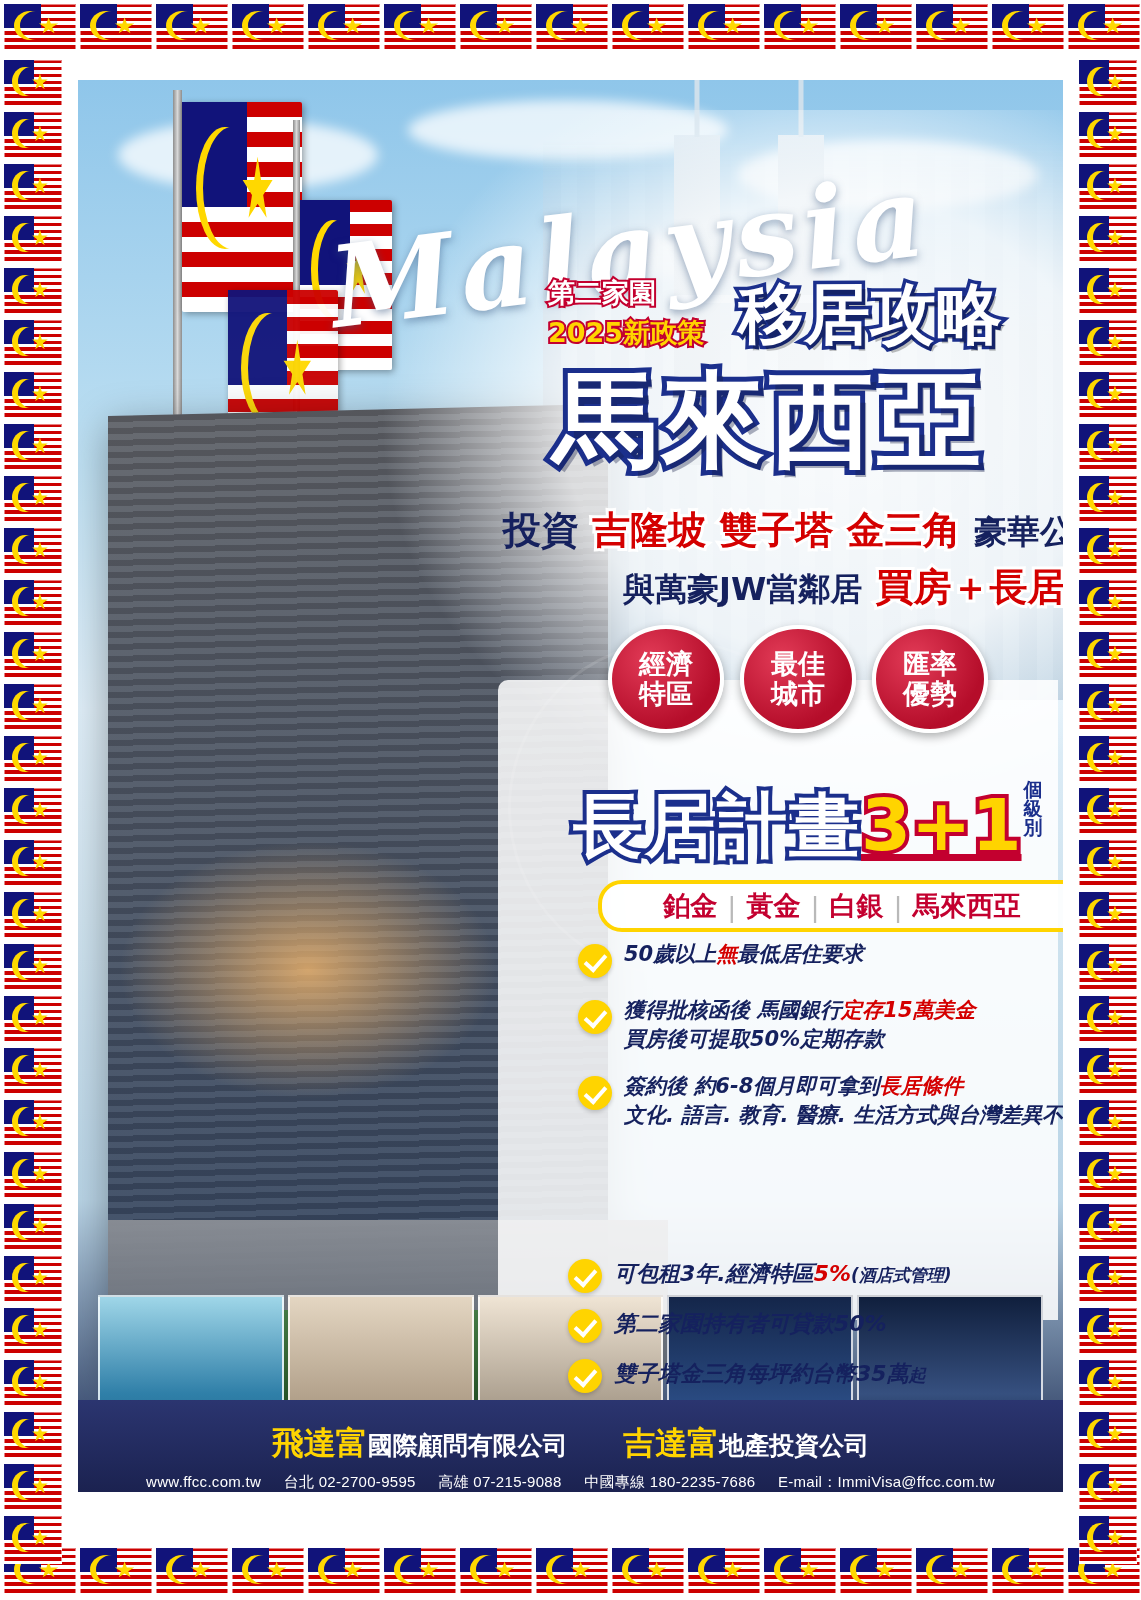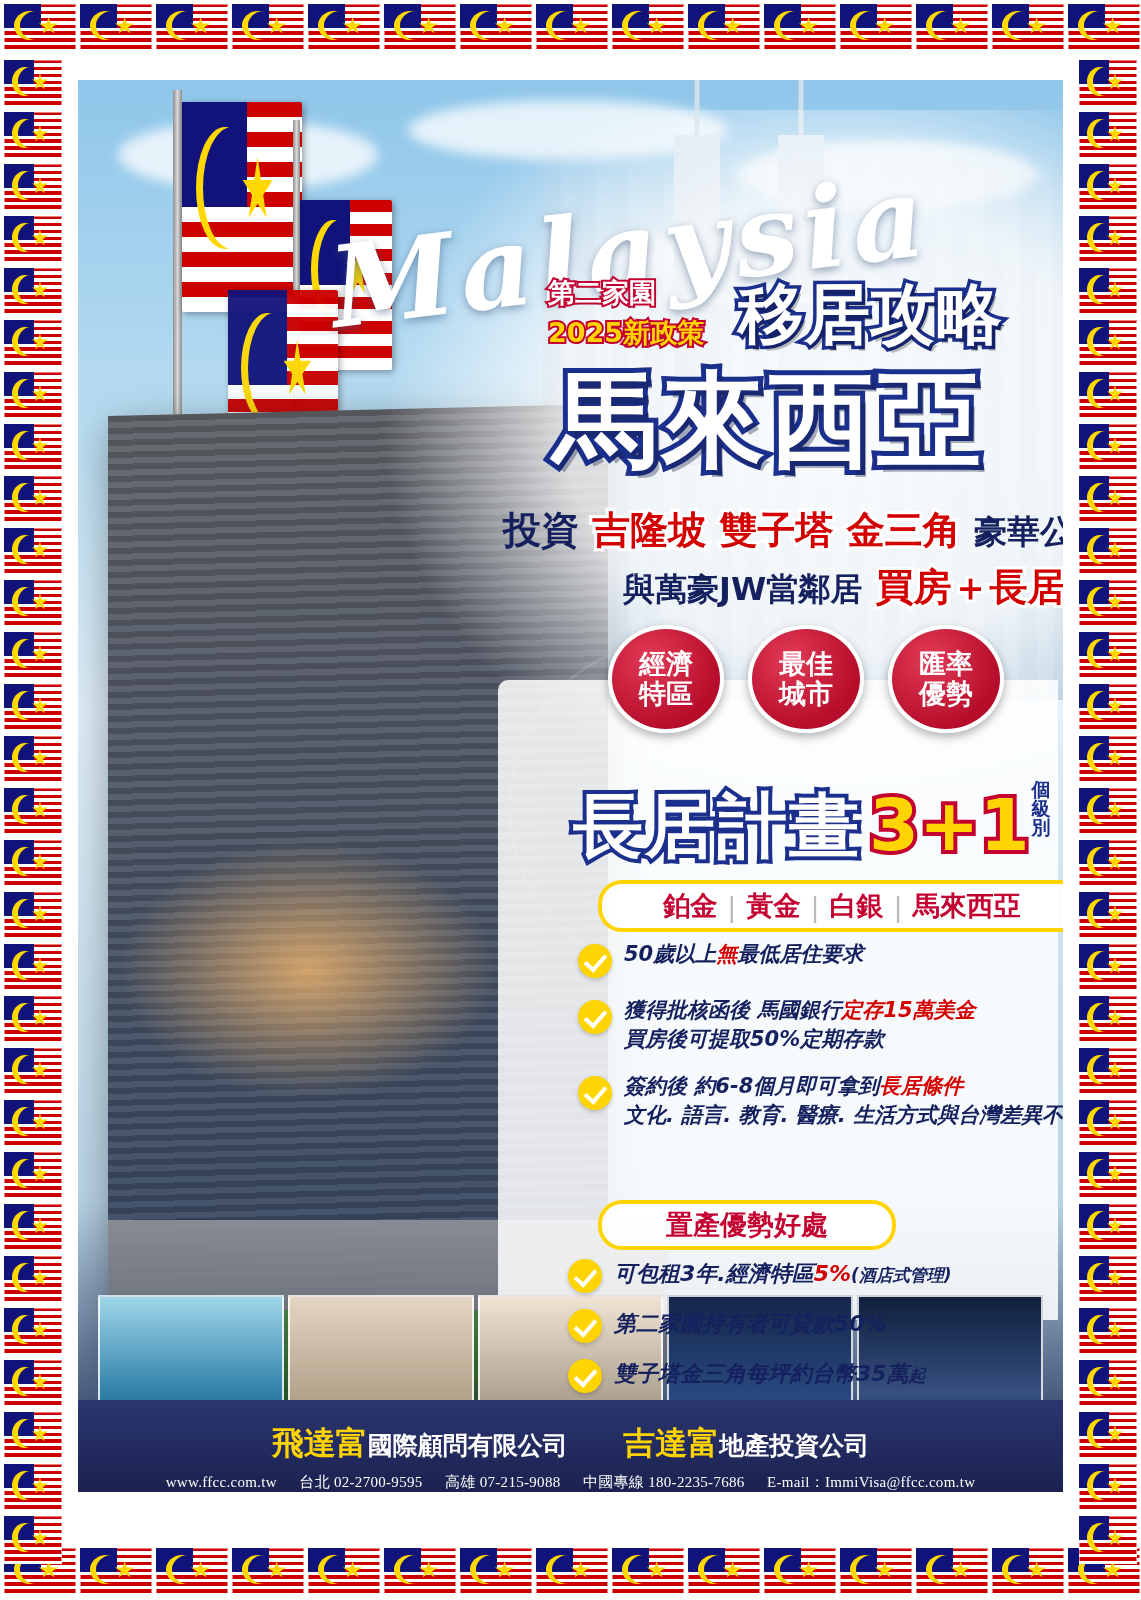--- a/index.html
+++ b/index.html
@@ -158,38 +158,38 @@
 
   .line-invest{position:absolute;left:425px;top:425px;white-space:nowrap;font-size:38px;}
   .line-invest .blk{color:#15215e;}
   .line-invest .red{color:#d40000;-webkit-text-stroke:6px #ffffff;paint-order:stroke fill;}
   .line-invest .small{font-size:33px;color:#15215e;}
 
   .line-live{position:absolute;left:545px;top:482px;white-space:nowrap;font-size:38px;}
   .line-live .blk{color:#15215e;font-size:32px;}
   .line-live .red{color:#d40000;-webkit-text-stroke:6px #ffffff;paint-order:stroke fill;text-align:right;}
 
-  .pills{position:absolute;left:530px;top:545px;display:flex;gap:24px;}
+  .pills{position:absolute;left:530px;top:545px;display:flex;gap:16px;}
   .pill{
     width:108px;height:100px;border-radius:50%;
     background:radial-gradient(circle at 35% 30%,#e23b57,#b50d2a 70%);
     border:4px solid #ffffff;
     box-shadow:0 4px 10px rgba(0,0,0,.3);
     color:#fff;display:flex;flex-direction:column;align-items:center;justify-content:center;
     font-size:27px;line-height:1.12;text-align:center;
   }
 
   .plan-head{position:absolute;left:495px;top:700px;white-space:nowrap;}
   .plan-head .big{
     font-size:70px;color:#ffffff;-webkit-text-stroke:8px #1b2f8c;paint-order:stroke fill;
     letter-spacing:2px;
   }
   .plan-head .num{
     font-size:72px;color:#ffd400;-webkit-text-stroke:8px #c3002f;paint-order:stroke fill;
-    margin-left:8px;
+    text-decoration:underline;
   }
   .plan-head .lvl{
     display:inline-block;font-size:19px;color:#1b2f8c;line-height:1;vertical-align:top;
     margin-left:2px;
   }
 
   .tier-bar{
     position:absolute;left:520px;top:800px;width:480px;height:44px;
     border:4px solid #ffd400;border-radius:24px;background:rgba(255,255,255,.9);
     display:flex;align-items:center;justify-content:center;gap:10px;
@@ -227,21 +227,21 @@
   
   .footer{
     position:absolute;left:78px;top:1400px;width:985px;height:92px;
     background:linear-gradient(180deg,#2b3570,#1b2250);
     color:#ffffff;text-align:center;
   }
   .footer .names{margin-top:22px;font-size:32px;white-space:nowrap;}
   .footer .names .y{color:#ffd400;}
   .footer .names .sm{font-size:25px;}
   .footer .row{font-size:15px;margin-top:7px;letter-spacing:.3px;}
-  .footer .row span{margin:0 9px;font-family:Liberation Serif, serif;}
+  .footer .row span{margin:0 9px;}
 
   .watermark{
     position:absolute;left:430px;top:560px;width:330px;height:330px;border-radius:50%;
     border:3px solid rgba(255,255,255,.35);opacity:.35;
   }
 </style>
 </head>
 <body>
 
 <div id="poster">
@@ -377,21 +377,20 @@
             <span class="cjk blue">簽約後 約6-8個月即可拿到</span><span class="cjk red">長居條件</span>
           </div>
           <div>
             <span class="cjk blue">文化. 語言. 教育. 醫療. 生活方式與台灣差異不大</span>
           </div>
         </div>
       </div>
 
     </div>
 
-    <div class="adv-bar cjk">置產優勢好處</div>
 
     <div class="bullets2">
       <div class="bullet">
         <div class="check"></div>
         <div class="btext cjk">
           <span class="blue">可包租3年.經濟特區</span><span class="red">5%</span><span class="blue tiny">(酒店式管理)</span>
         </div>
       </div>
       <div class="bullet">
         <div class="check"></div>

